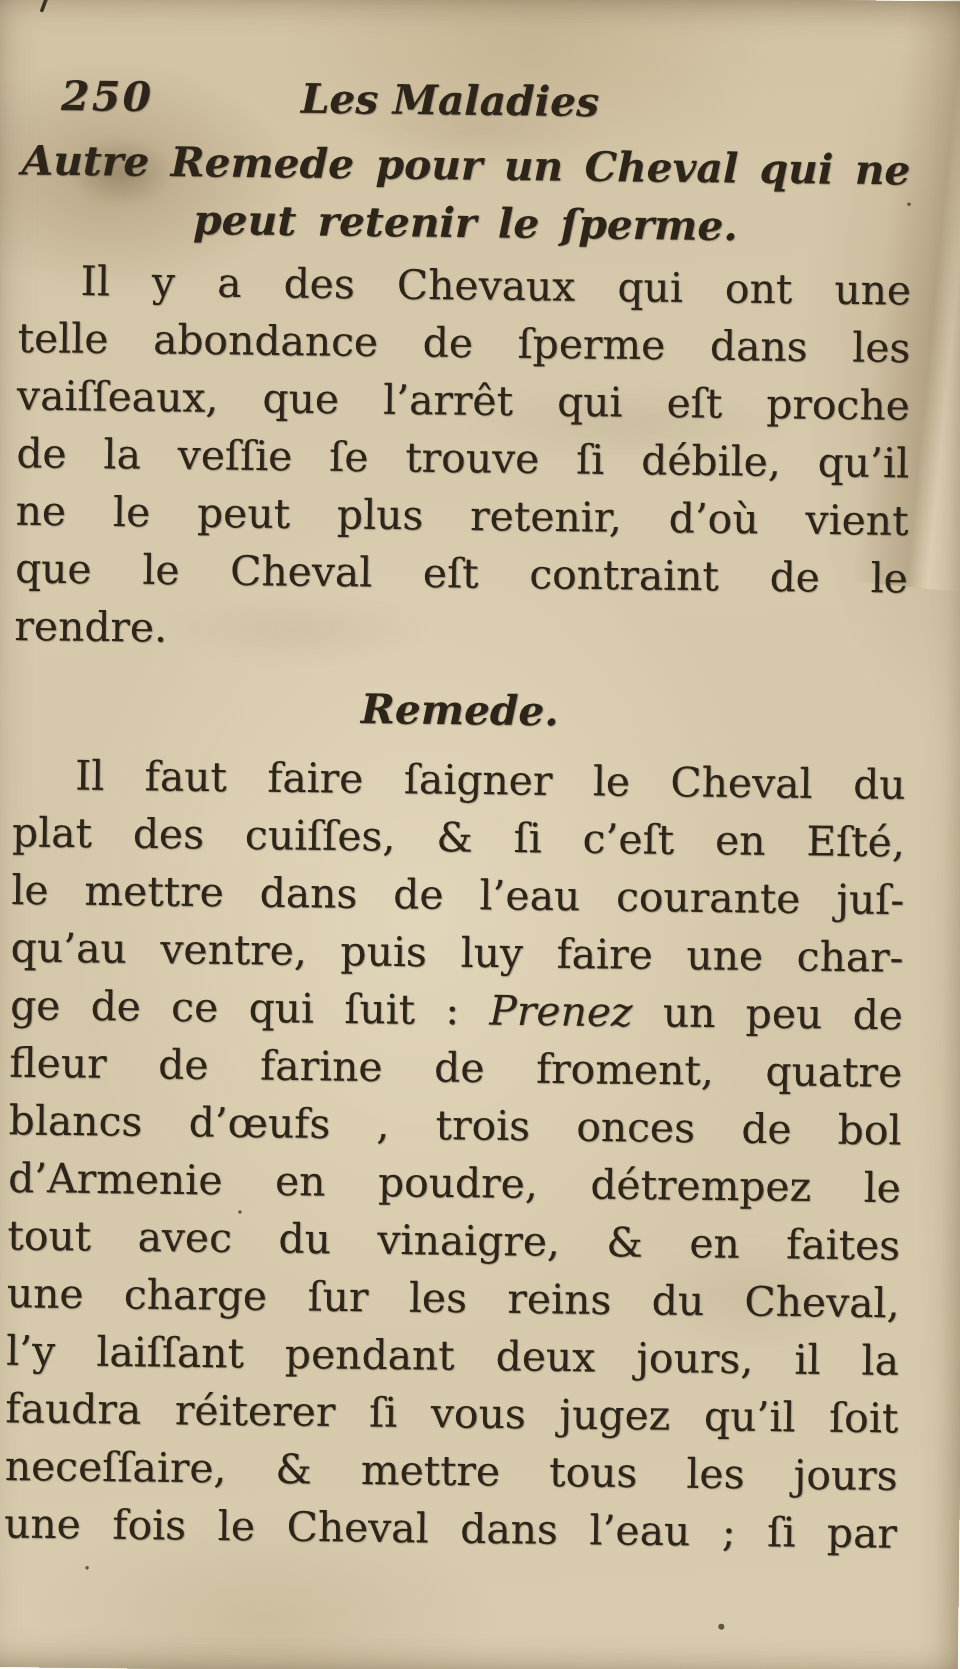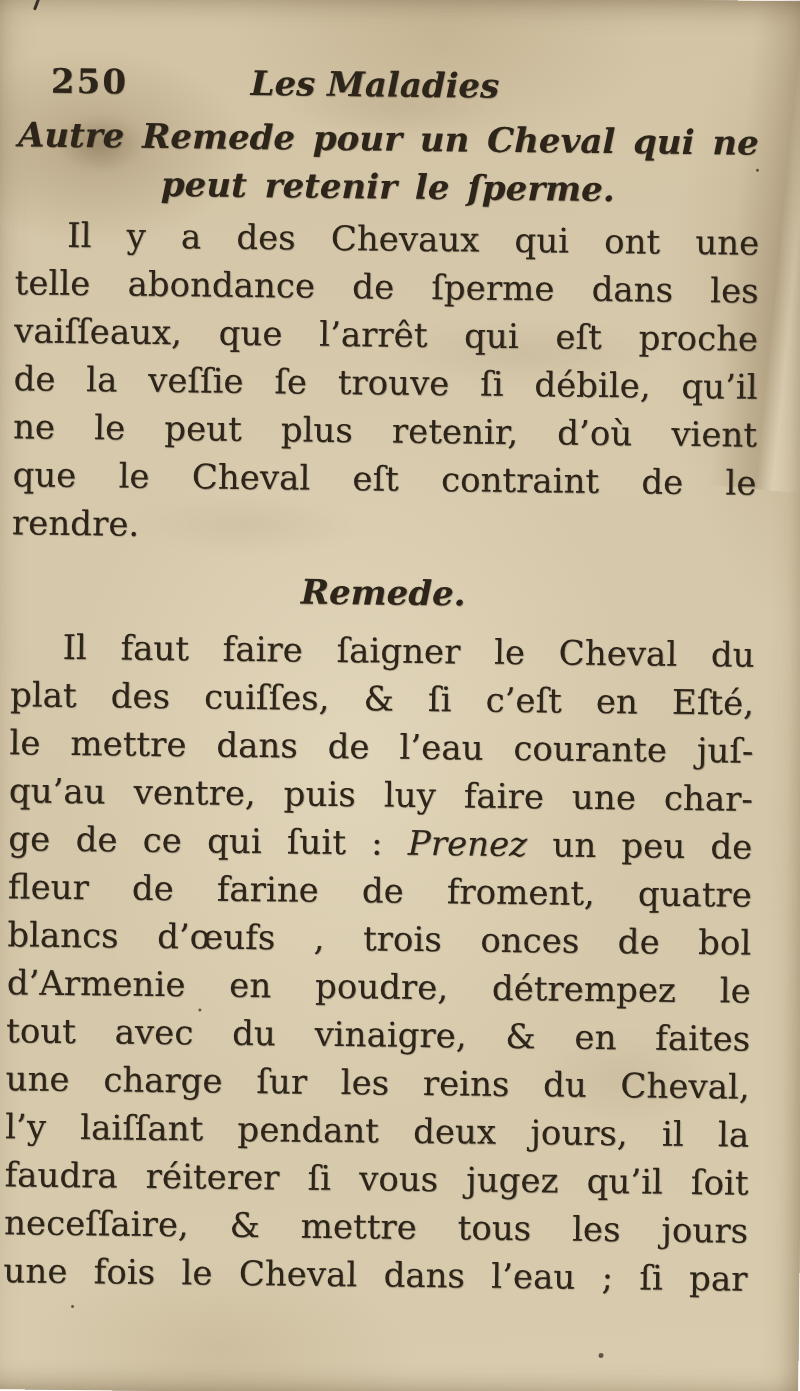--- a/index.html
+++ b/index.html
@@ -53,21 +53,21 @@
     left: 30px; top: 68px;
     width: 744px;
     font-family: "DejaVu Serif", "Liberation Serif", serif;
     font-size: 34px;
     color: #2d2519;
     text-shadow: 0.6px 0.6px 1px rgba(45,36,24,0.45);
   }
   .header { position: relative; height: 50px; }
   .pageno {
     position: absolute; left: 34px; top: 0;
-    font-weight: bold; letter-spacing: 2px;
+    font-weight: bold; letter-spacing: 2px; font-style: italic;
   }
   .running-title {
     position: absolute; left: 0; right: 0; top: 0;
     text-align: center; font-style: italic; font-weight: bold;
     transform: translateX(-14px);
   }
   .block.heading .line {
     text-align: center;
     font-style: italic;
     font-weight: bold;

